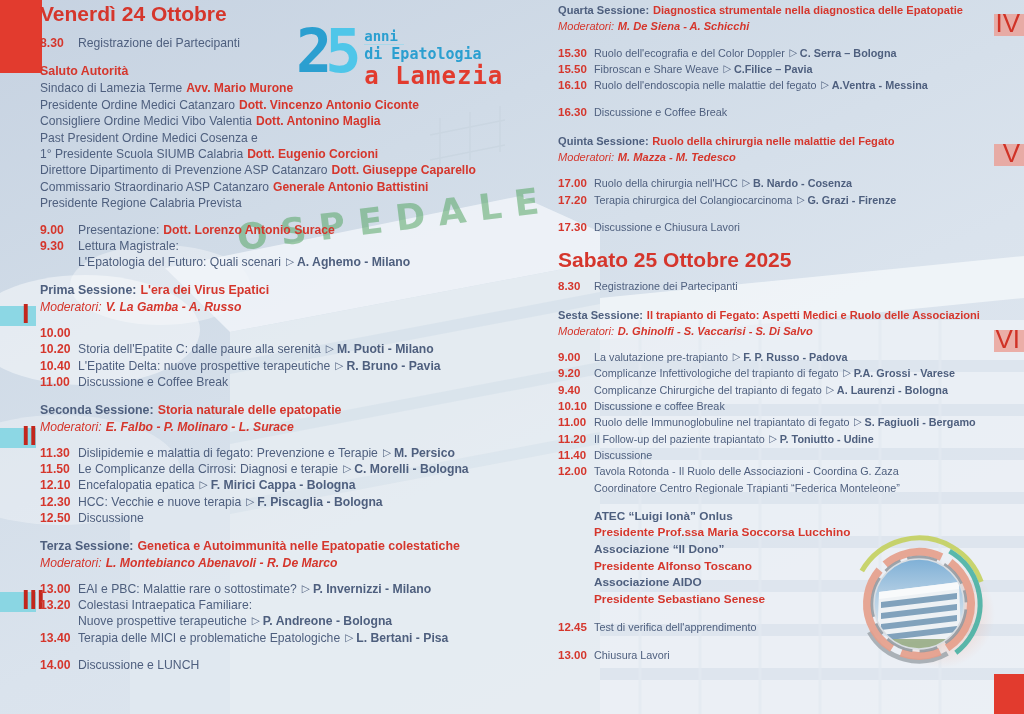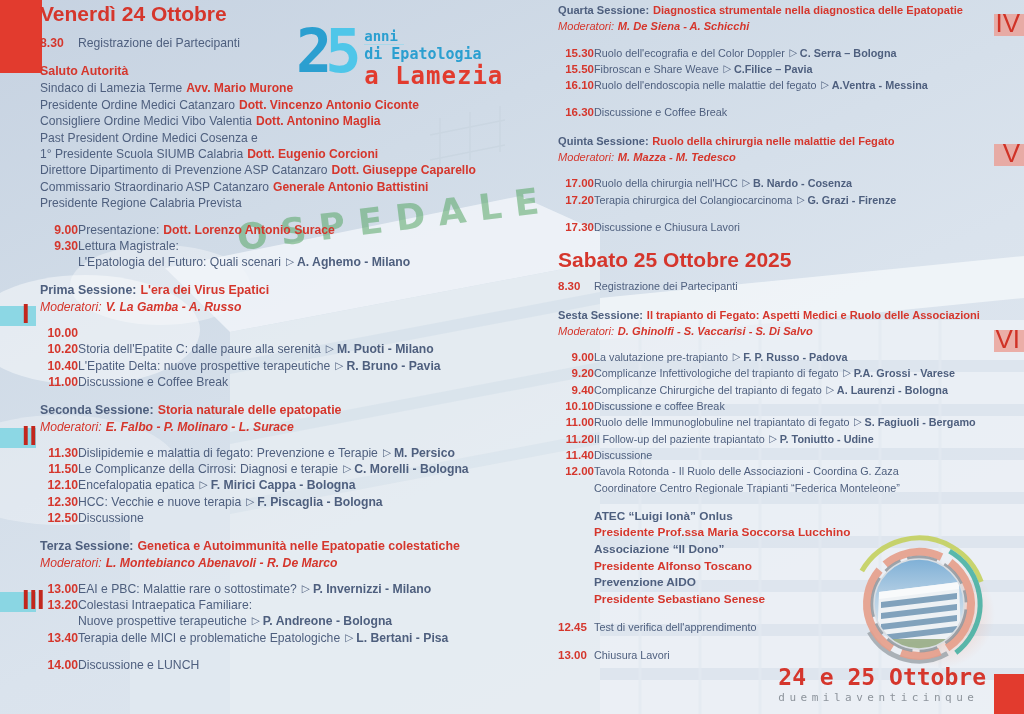--- a/index.html
+++ b/index.html
@@ -43,21 +43,21 @@
   .sal-line{font-size:12.1px;line-height:16.4px;color:#4e5f7e;white-space:nowrap;}
   .sal-line .name{margin-left:4px;}
 
   .pre{margin-top:12px;}
   .session{margin-top:12px;}
   .session-title{font-weight:bold;color:#4e5f7e;font-size:12.4px;line-height:16.3px;white-space:nowrap;}
   .session-title .ttl{color:#d5362c;margin-left:4px;}
   .col.right .session-title,.col.right .mods{transform:scaleX(.94);transform-origin:0 50%;font-size:11.8px;}
   .mods{color:#d5362c;font-style:italic;font-size:12.2px;line-height:16.3px;white-space:nowrap;}
   .mods .mod-names{font-weight:bold;margin-left:4px;}
-  .items{margin-top:10px;text-align:right;}
+  .items{margin-top:10px;}
 
   .assoc-block{margin:12px 0 0 36px;}
   .assoc .org{color:#4e5f7e;font-weight:bold;font-size:11.8px;line-height:16.6px;white-space:nowrap;}
   .assoc .pres{color:#d5362c;font-weight:bold;font-size:11.8px;line-height:16.6px;white-space:nowrap;}
   .closing{margin-top:12px;}
 
   .logo{position:absolute;left:296px;top:24px;z-index:3;display:flex;font-family:"DejaVu Sans Mono","Liberation Mono",monospace;font-weight:bold;}
   .logo-25{font-size:60px;line-height:54px;letter-spacing:-7px;}
   .logo-25 .d2{color:#2b9fd0;}
   .logo-25 .d5{color:#4fc6e9;}
@@ -410,21 +410,21 @@
           <div class="org">ATEC “Luigi Ionà” Onlus</div>
           <div class="pres">Presidente Prof.ssa Maria Soccorsa Lucchino</div>
         </div>
 
         <div class="assoc">
           <div class="org">Associazione “Il Dono”</div>
           <div class="pres">Presidente Alfonso Toscano</div>
         </div>
 
         <div class="assoc">
-          <div class="org">Prevenzione AIDO</div>
+          <div class="org">Associazione AIDO</div>
           <div class="pres">Presidente Sebastiano Senese</div>
         </div>
       </div>
 
     <div class="closing">
 
         <div class="row">
           <span class="time">12.45</span>
           <span class="txt">Test di verifica dell'apprendimento</span>
         </div>
@@ -467,18 +467,14 @@
           <polygon points="38,87 114,78 114,84 38,93"></polygon>
           <polygon points="38,98 114,89 114,95 38,104"></polygon>
           <polygon points="38,109 114,100 114,106 38,115"></polygon>
         </g>
         <rect x="31" y="113" width="90" height="12" fill="#93a87e" opacity="0.85"></rect>
       </g>
       <circle cx="76" cy="78" r="45" fill="none" stroke="#d9dee3" stroke-width="1.5"></circle>
     </svg>
   </div>
 
-  <div class="footer-date">
-    <div class="fd-main">24 e 25 Ottobre</div>
-    <div class="fd-sub">duemilaventicinque</div>
-  </div>
 
 </div>
 
 </body></html>

